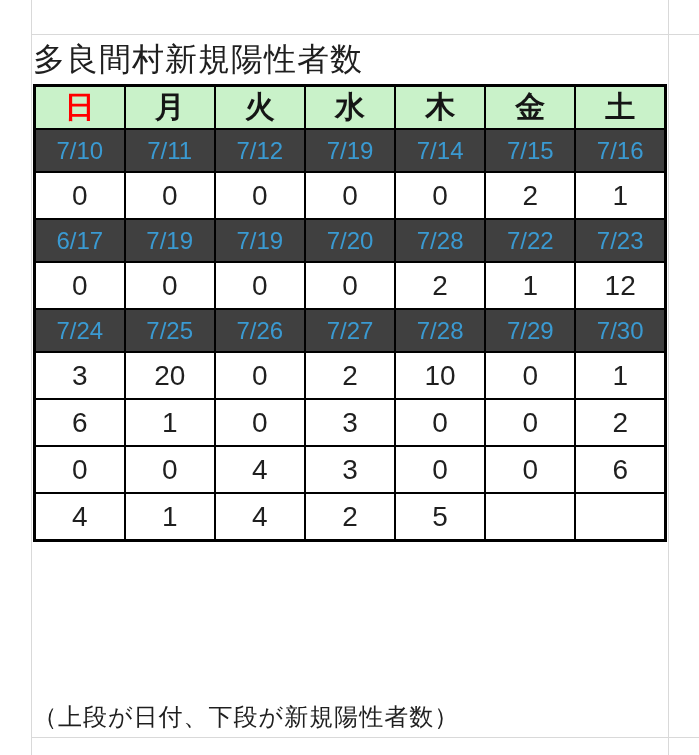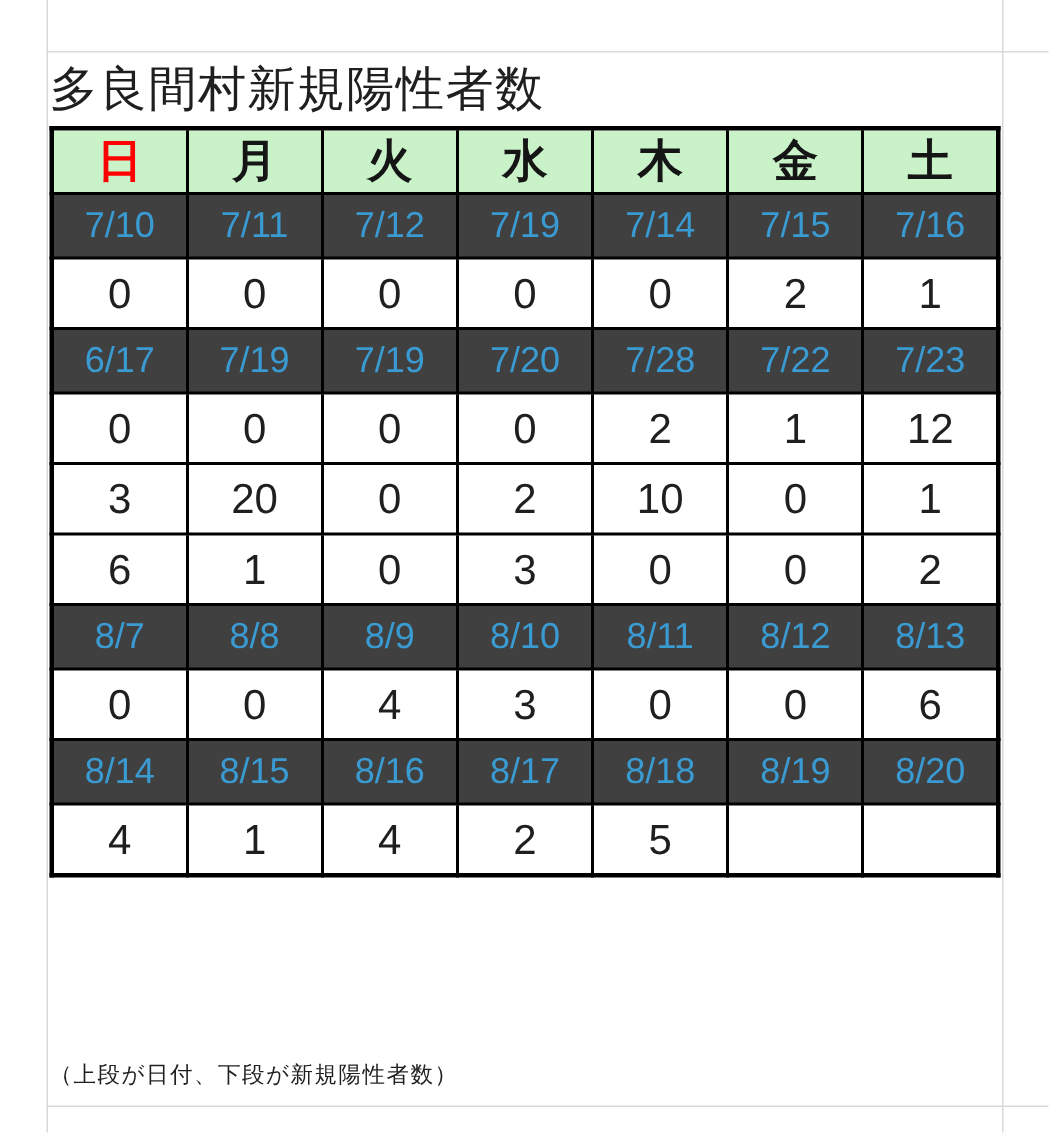--- a/index.html
+++ b/index.html
@@ -39,21 +39,21 @@
   }
   .calendar tr.count-row td{
     height:45px;background:#ffffff;
     font-size:28px;color:#1f1f1f;
   }
   .calendar .red{color:#ff0000;}
 
   .footnote{
     position:absolute;left:33px;top:696px;width:660px;height:41px;
     line-height:41px;text-align:left;
-    font-size:15px;color:#1f1f1f;letter-spacing:1px;white-space:nowrap;
+    font-size:24px;color:#1f1f1f;letter-spacing:1px;white-space:nowrap;
   }
 </style>
 </head>
 <body>
 
 <div class="gridline gl-v1"></div>
 <div class="gridline gl-v2"></div>
 <div class="gridline gl-h1"></div>
 <div class="gridline gl-h2"></div>
 
@@ -101,64 +101,55 @@
       </tr>
       <tr class="count-row">
         <td class="count-cell">0</td>
         <td class="count-cell">0</td>
         <td class="count-cell">0</td>
         <td class="count-cell">0</td>
         <td class="count-cell">2</td>
         <td class="count-cell">1</td>
         <td class="count-cell">12</td>
       </tr>
+      <tr class="date-row">
+        <td class="date-cell red">7/24</td>
+        <td class="date-cell">7/25</td>
+        <td class="date-cell">7/26</td>
+        <td class="date-cell">7/27</td>
+        <td class="date-cell">7/28</td>
+        <td class="date-cell">7/29</td>
+        <td class="date-cell">7/30</td>
+      </tr>
       <tr class="count-row">
         <td class="count-cell">3</td>
         <td class="count-cell">20</td>
         <td class="count-cell">0</td>
         <td class="count-cell">2</td>
         <td class="count-cell">10</td>
         <td class="count-cell">0</td>
         <td class="count-cell">1</td>
       </tr>
       <tr class="count-row">
         <td class="count-cell">6</td>
         <td class="count-cell">1</td>
         <td class="count-cell">0</td>
         <td class="count-cell">3</td>
         <td class="count-cell">0</td>
         <td class="count-cell">0</td>
         <td class="count-cell">2</td>
       </tr>
-      <tr class="date-row">
-        <td class="date-cell red">8/7</td>
-        <td class="date-cell">8/8</td>
-        <td class="date-cell">8/9</td>
-        <td class="date-cell">8/10</td>
-        <td class="date-cell red">8/11</td>
-        <td class="date-cell">8/12</td>
-        <td class="date-cell">8/13</td>
-      </tr>
       <tr class="count-row">
         <td class="count-cell">0</td>
         <td class="count-cell">0</td>
         <td class="count-cell">4</td>
         <td class="count-cell">3</td>
         <td class="count-cell">0</td>
         <td class="count-cell">0</td>
         <td class="count-cell">6</td>
-      </tr>
-      <tr class="date-row">
-        <td class="date-cell red">8/14</td>
-        <td class="date-cell">8/15</td>
-        <td class="date-cell">8/16</td>
-        <td class="date-cell">8/17</td>
-        <td class="date-cell">8/18</td>
-        <td class="date-cell">8/19</td>
-        <td class="date-cell">8/20</td>
       </tr>
       <tr class="count-row">
         <td class="count-cell">4</td>
         <td class="count-cell">1</td>
         <td class="count-cell">4</td>
         <td class="count-cell">2</td>
         <td class="count-cell">5</td>
         <td class="count-cell"></td>
         <td class="count-cell"></td>
       </tr>

